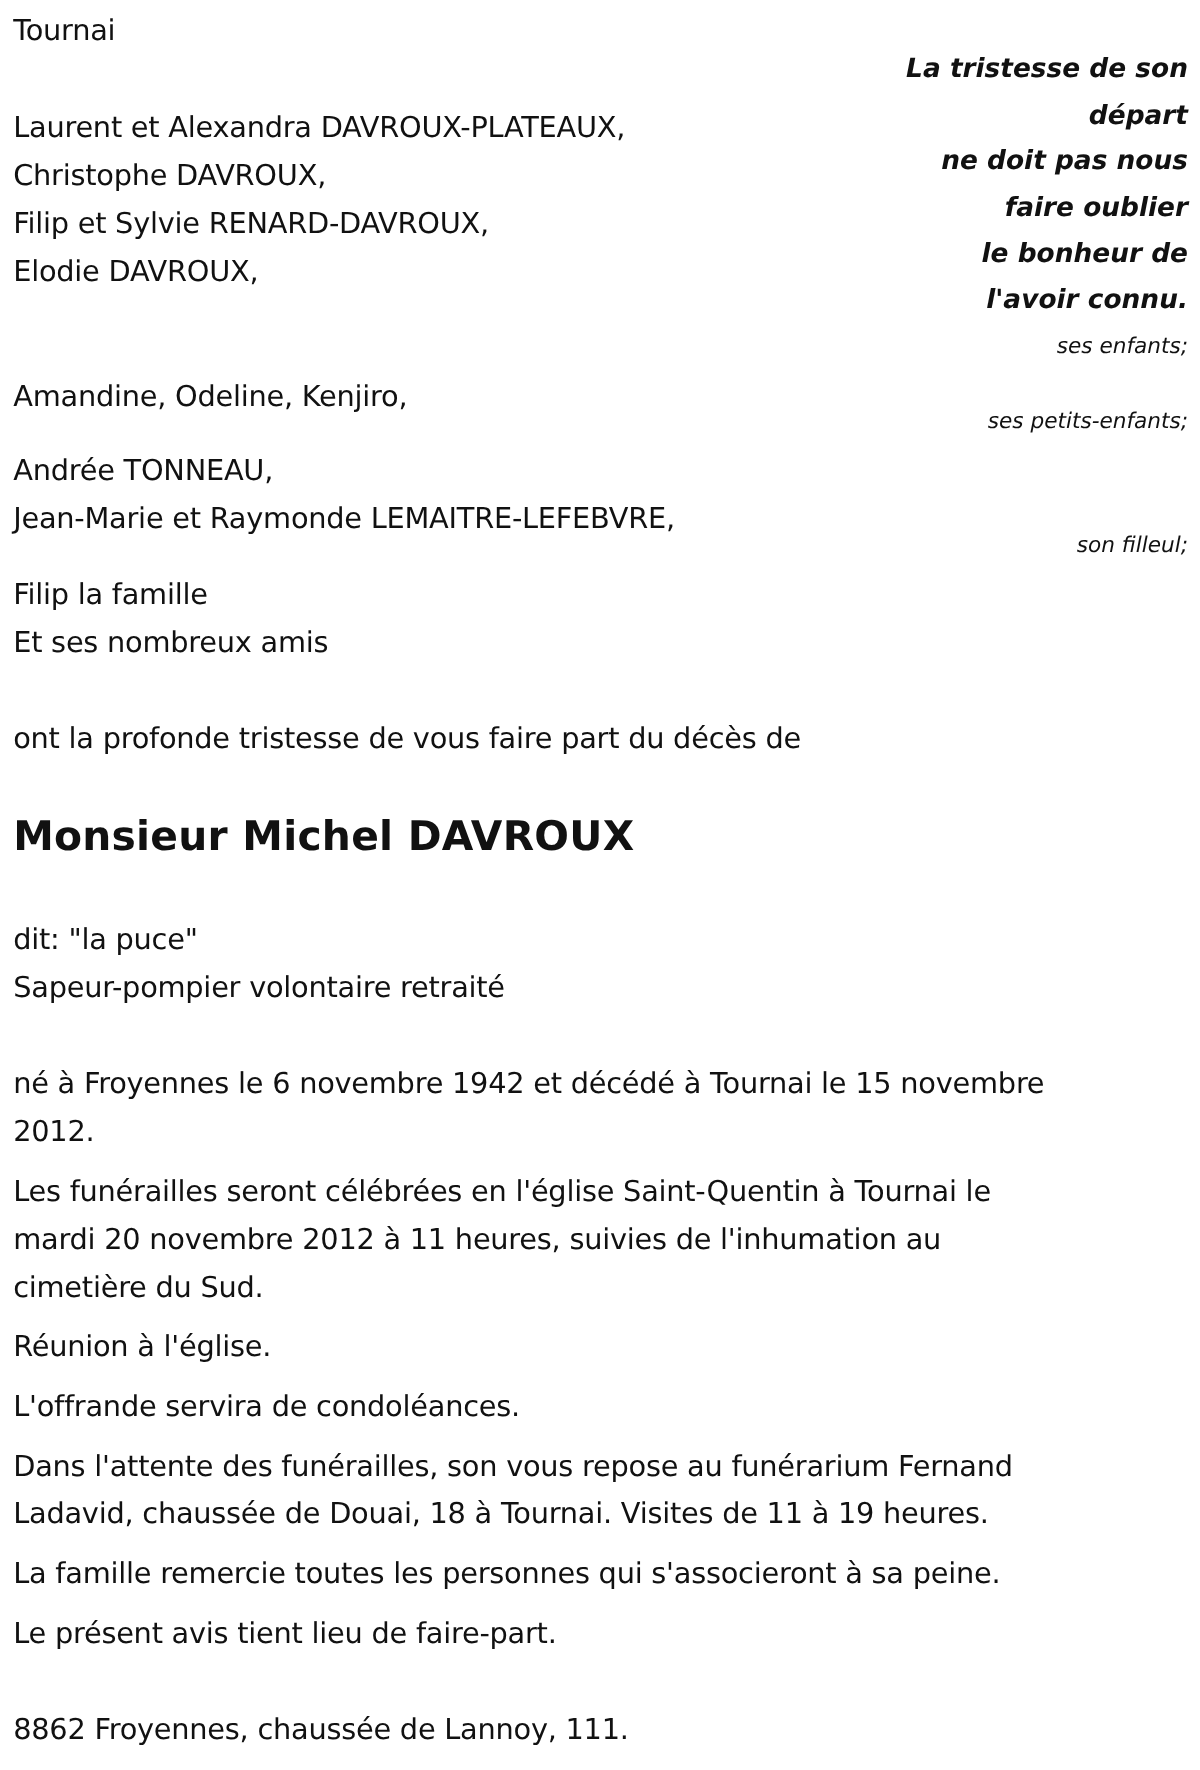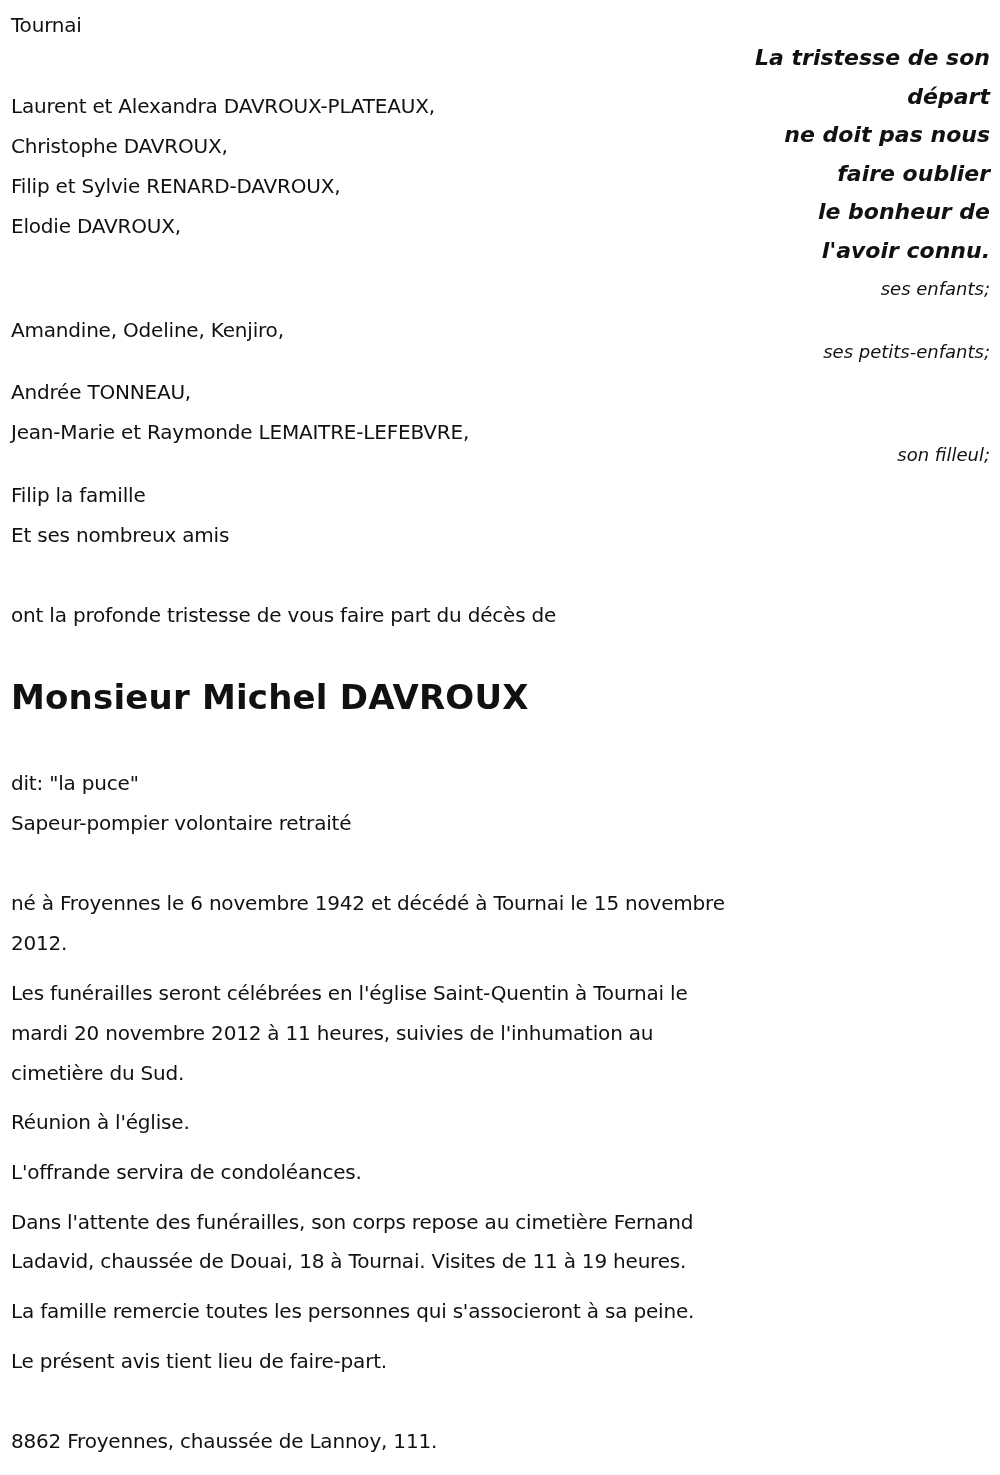--- a/index.html
+++ b/index.html
@@ -1,21 +1,21 @@
 <!DOCTYPE html>
 <html><head>
   <meta charset="utf-8">
   <style>
     html, body { margin: 0; padding: 0; background: #ffffff; }
     body {
       width: 1000px; height: 1475px; position: relative; overflow: hidden;
       font-family: "DejaVu Sans", sans-serif; color: #111111;
     }
     .ln {
-      position: absolute; left: 11px; font-size: 20px; line-height: 40px;
+      position: absolute; left: 11px; font-size: 24px; line-height: 40px;
       white-space: nowrap; letter-spacing: -0.2px;
     }
     .rt {
       position: absolute; right: 10px; text-align: right; white-space: nowrap;
       font-style: italic; font-size: 18px; line-height: 38px;
     }
     .rt.bold { font-weight: bold; font-size: 22px; margin-left: 16px; }
     .title {
       position: absolute; left: 11px; top: 672px; font-size: 34px; font-weight: bold;
       line-height: 50px; white-space: nowrap; letter-spacing: 0.2px;
@@ -74,21 +74,21 @@
   <div>
     <div class="ln" style="top:973px">Les funérailles seront célébrées en l'église Saint-Quentin à Tournai le</div>
     <div class="ln" style="top:1013px">mardi 20 novembre 2012 à 11 heures, suivies de l'inhumation au</div>
     <div class="ln" style="top:1053px">cimetière du Sud.</div>
   </div>
 
   <div class="ln" style="top:1102px">Réunion à l'église.</div>
   <div class="ln" style="top:1152px">L'offrande servira de condoléances.</div>
 
   <div>
-    <div class="ln" style="top:1202px">Dans l'attente des funérailles, son corps repose au cimetière Fernand</div>
+    <div class="ln" style="top:1202px">Dans l'attente des funérailles, son vous repose au funérarium Fernand</div>
     <div class="ln" style="top:1241px">Ladavid, chaussée de Douai, 18 à Tournai. Visites de 11 à 19 heures.</div>
   </div>
 
   <div class="ln" style="top:1291px">La famille remercie toutes les personnes qui s'associeront à sa peine.</div>
   <div class="ln" style="top:1341px">Le présent avis tient lieu de faire-part.</div>
 
   <div class="ln" style="top:1421px">8862 Froyennes, chaussée de Lannoy, 111.</div>
 </div>
 
 </body></html>

